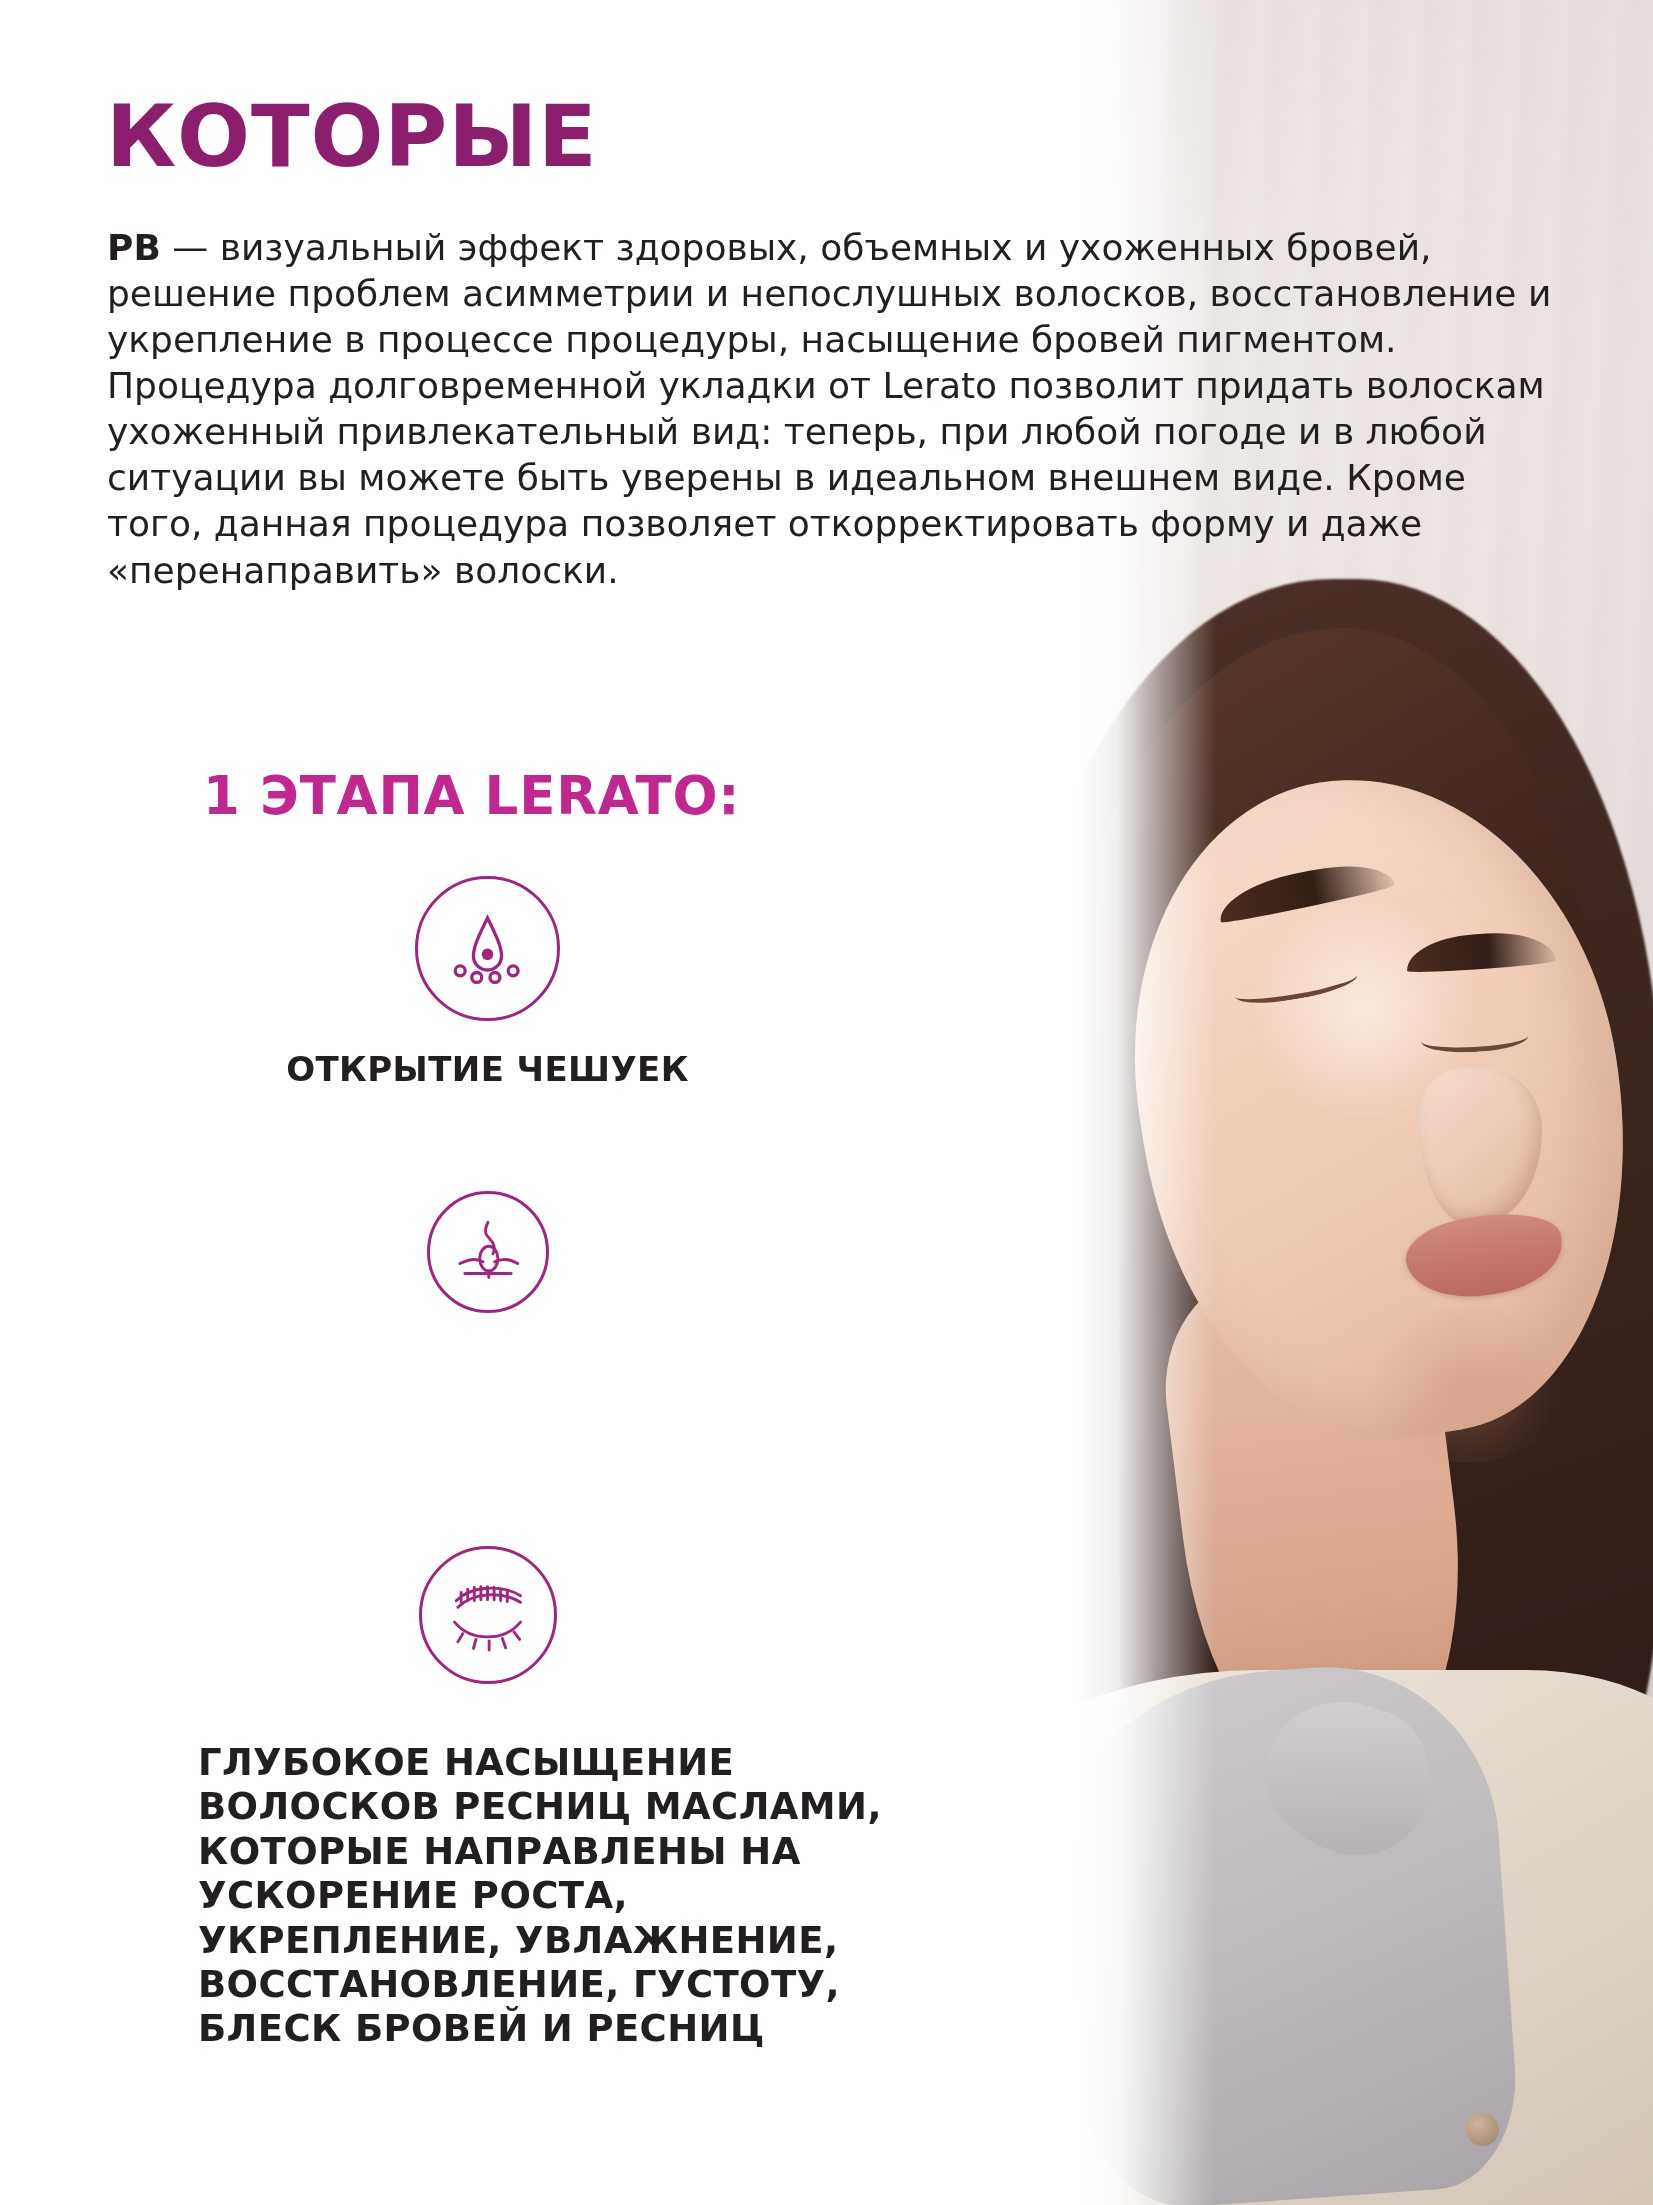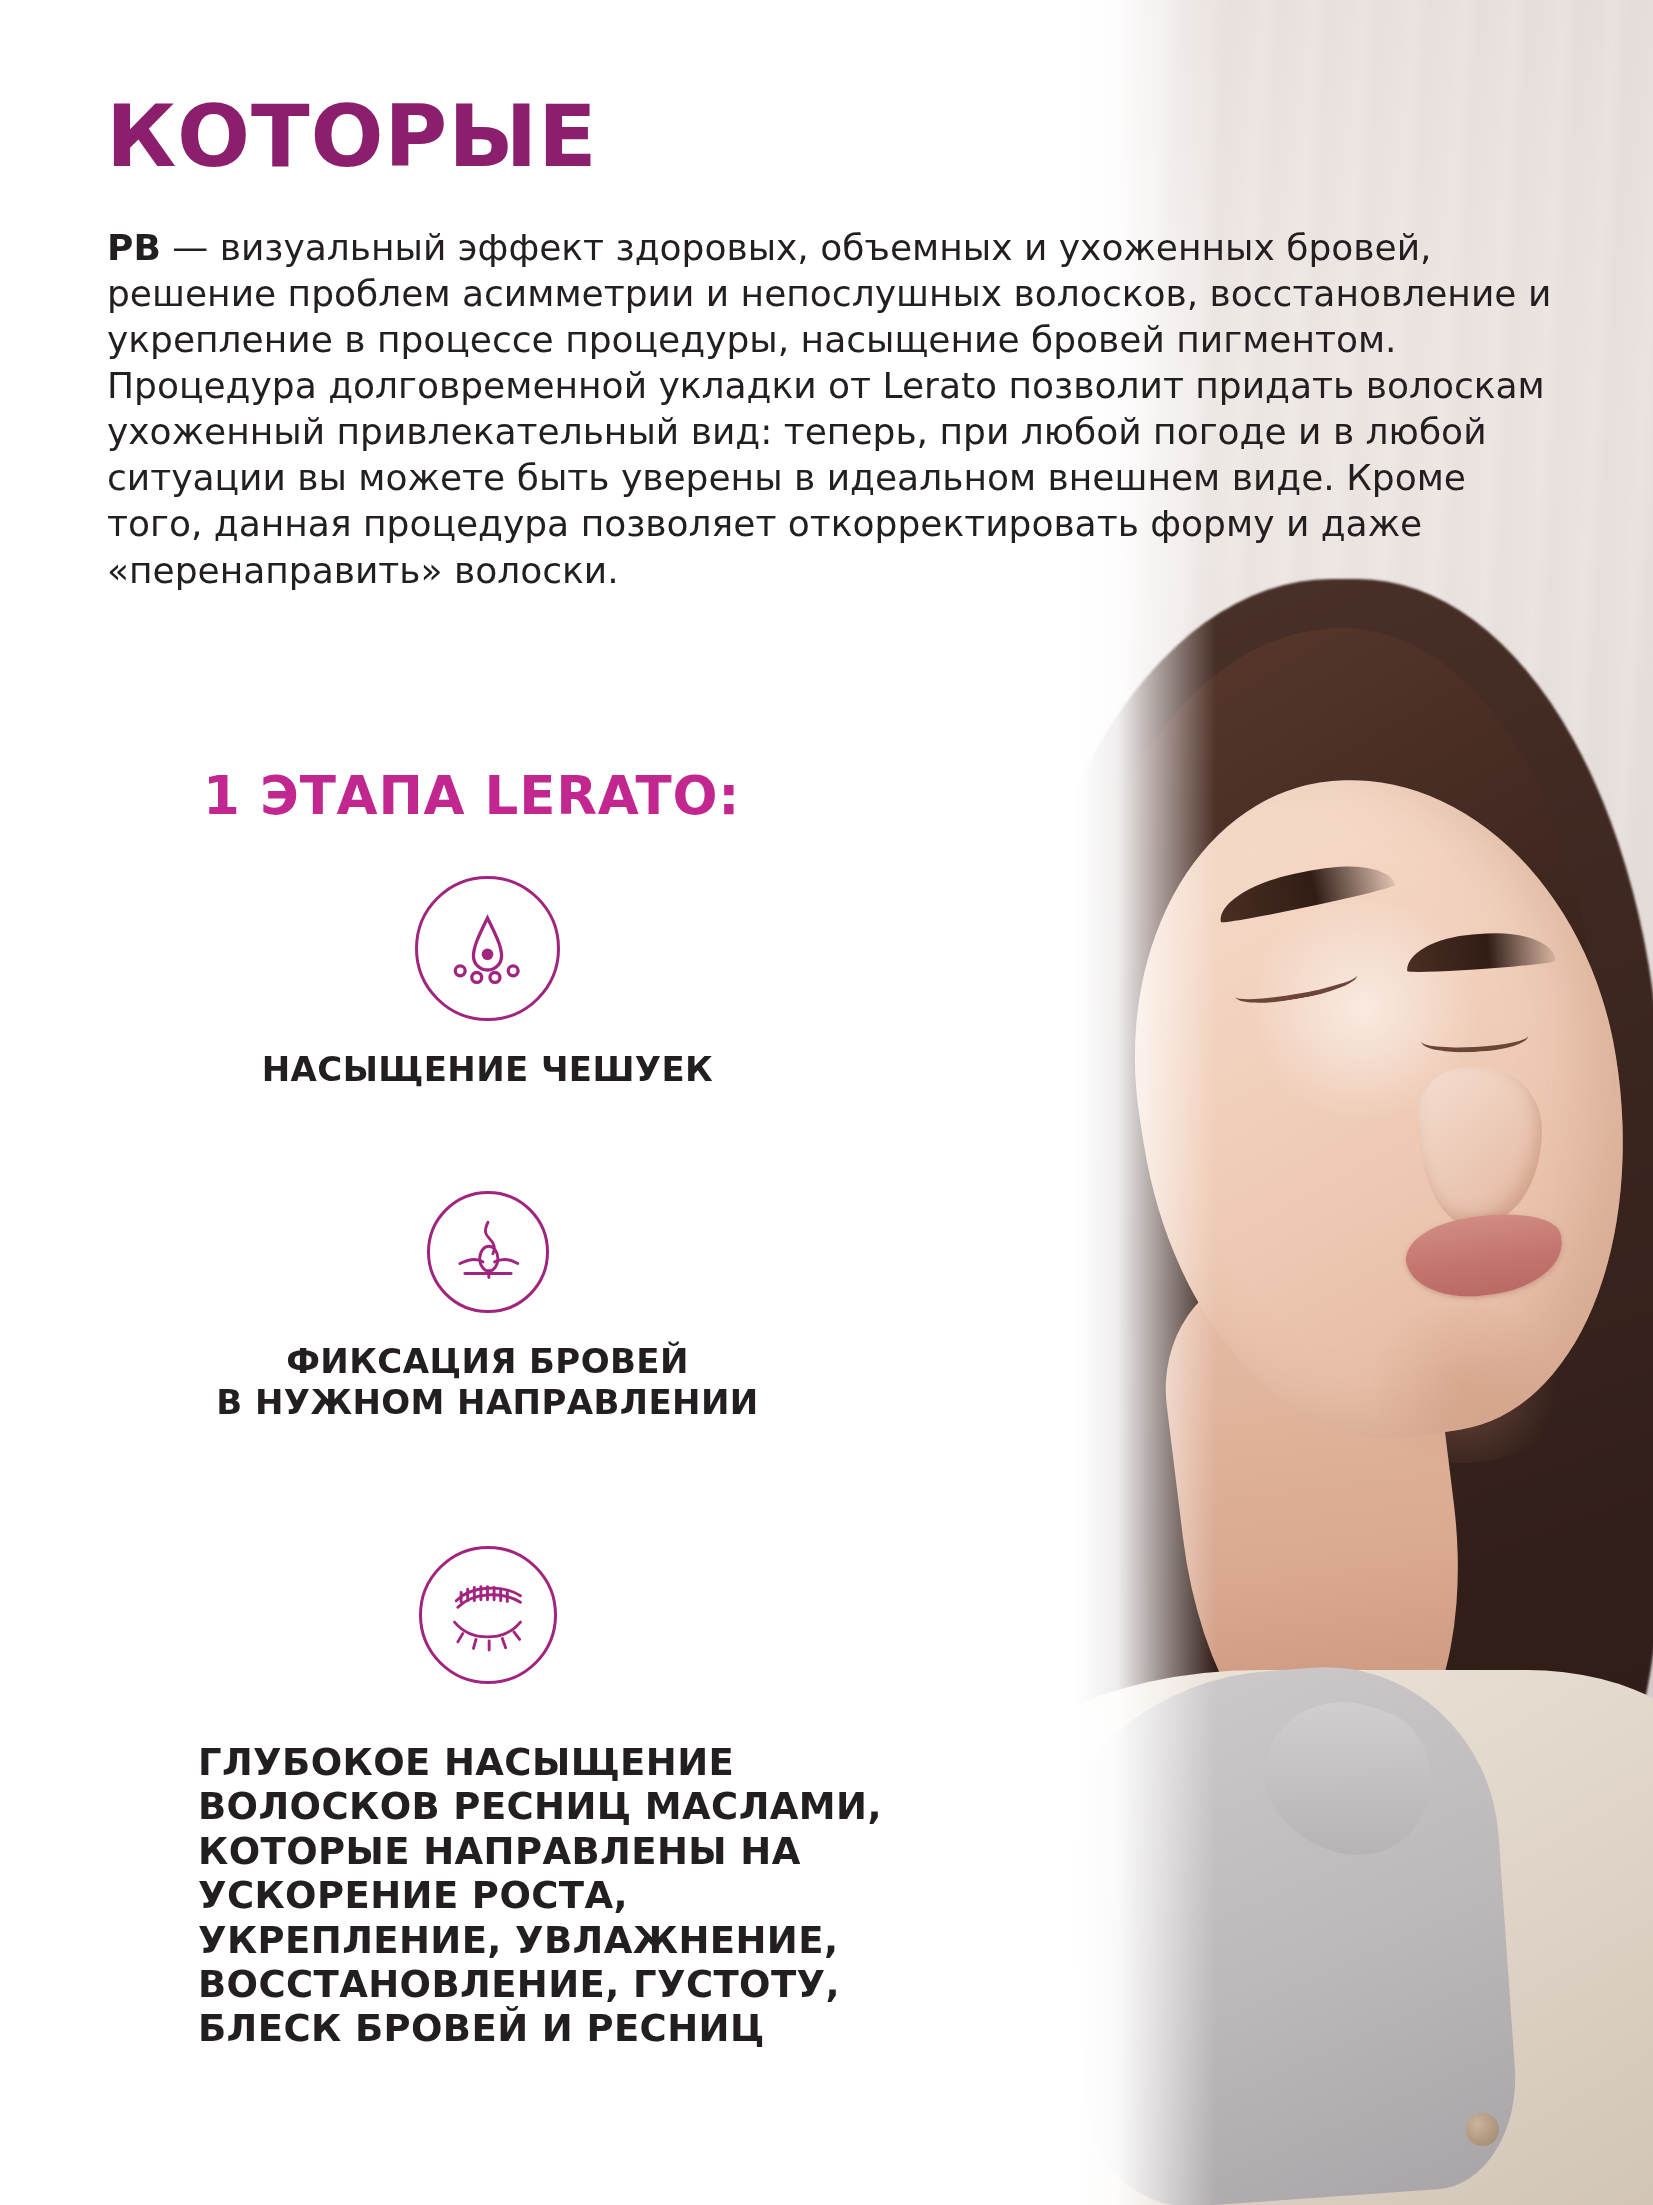--- a/index.html
+++ b/index.html
@@ -358,36 +358,34 @@
   <div class="icon-circle">
     <svg width="91" height="91" viewBox="0 0 110 110" fill="none" stroke="#a1247f" stroke-width="4">
       <path d="M55 18 C43 42 38 54 38 64 a17 17 0 0 0 34 0 c0-10 -5 -22 -17 -46 z" fill="none"></path>
       <circle cx="55" cy="62" r="7" fill="#a1247f" stroke="none"></circle>
       <circle cx="22" cy="82" r="6"></circle>
         <circle cx="42" cy="90" r="6"></circle>
       <circle cx="64" cy="90" r="6"></circle>
         <circle cx="86" cy="82" r="6"></circle>
     </svg>
   </div>
-  <div class="step-label">НАСЫЩЕНИЕ ЧЕШУЕК</div>
+  <div class="step-label">ОТКРЫТИЕ ЧЕШУЕК</div>
 </div>
 
 <div class="step step-2">
   <div class="icon-circle">
     <svg width="76" height="76" viewBox="0 0 92 92" fill="none" stroke="#a1247f" stroke-width="3.5" stroke-linecap="round">
       <path d="M46 10 C40 22 44 26 48 30 C52 34 56 40 52 48"></path>
       <ellipse cx="47" cy="54" rx="11" ry="15"></ellipse>
       <path d="M47 69 v8"></path>
       <path d="M12 60 C24 54 34 54 40 58"></path>
       <path d="M54 58 C62 54 72 54 82 60"></path>
       <path d="M18 72 h56"></path>
     </svg>
   </div>
-  <div class="step-label">ФИКСАЦИЯ БРОВЕЙ
-В НУЖНОМ НАПРАВЛЕНИИ</div>
 </div>
 
 <div class="step step-3">
   <div class="icon-circle">
     <svg width="89" height="89" viewBox="0 0 108 108" fill="none" stroke="#a1247f" stroke-width="3.5" stroke-linecap="round">
       <path d="M16 36 C34 18 72 16 94 30"></path>
       <path d="M18 44 C36 26 72 24 94 38"></path>
       <path d="M22 26 v12 M30 22 v14 M38 20 v16 M46 19 v16 M54 19 v16 M62 20 v15 M70 22 v14 M78 25 v12"></path>
       <path d="M14 62 C34 86 74 86 94 62"></path>
       <path d="M24 76 l-6 10 M40 83 l-3 11 M56 85 l0 11 M72 82 l4 11 M86 74 l7 9"></path>

